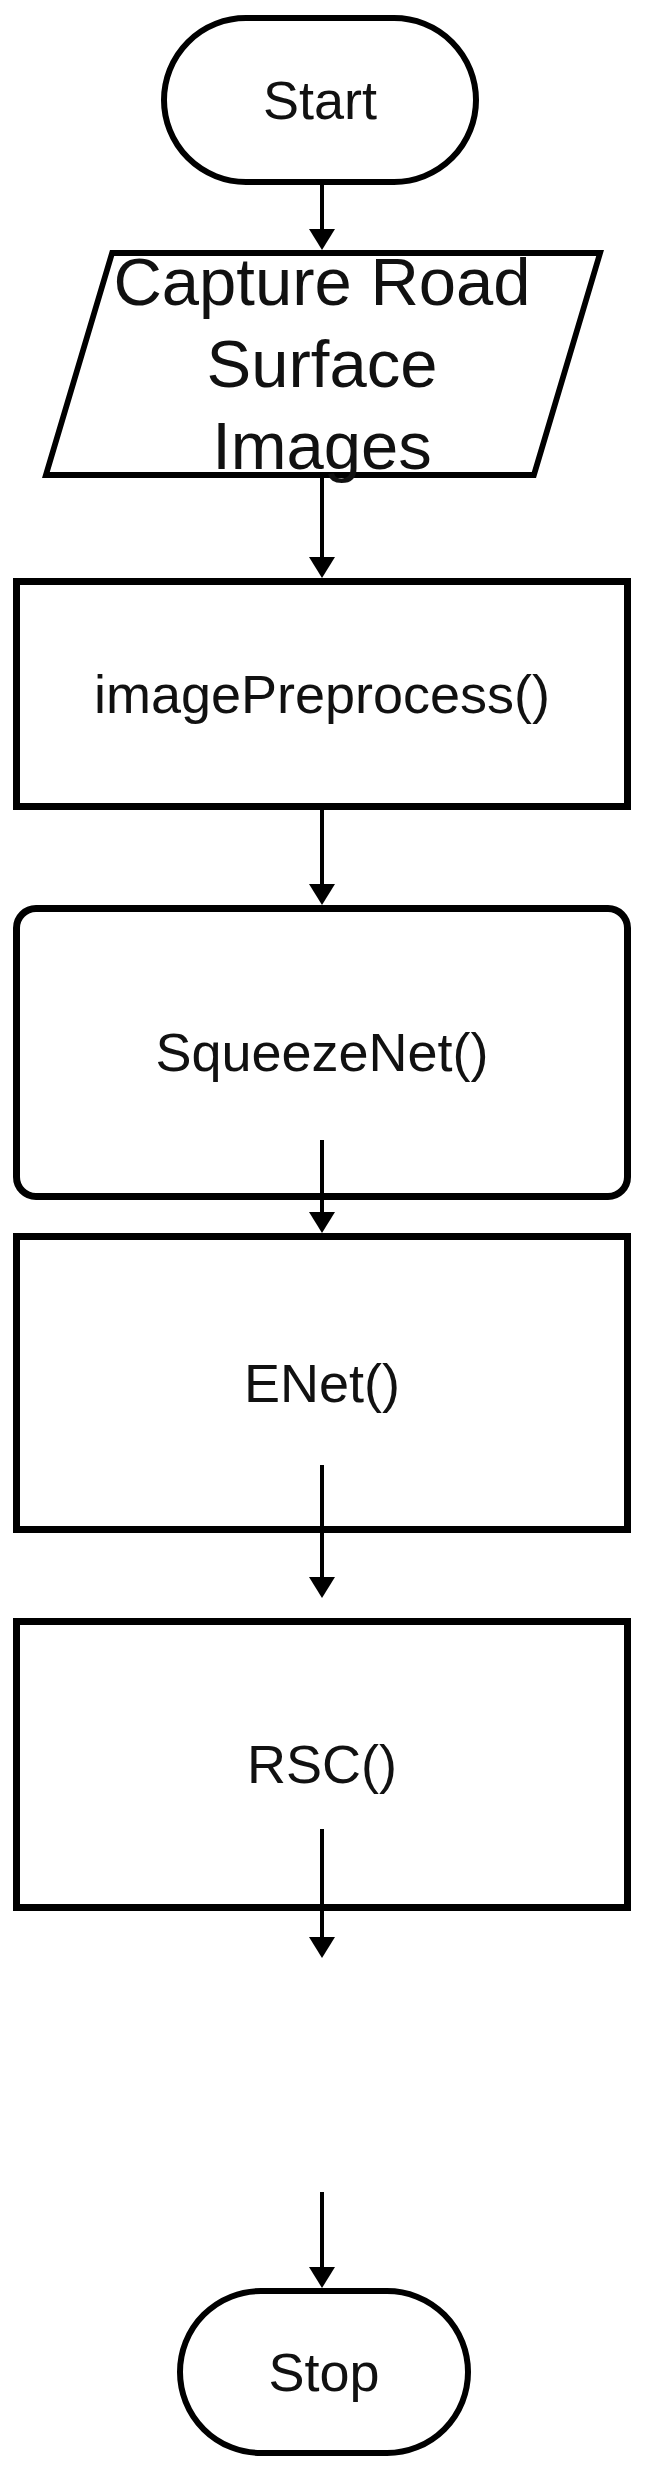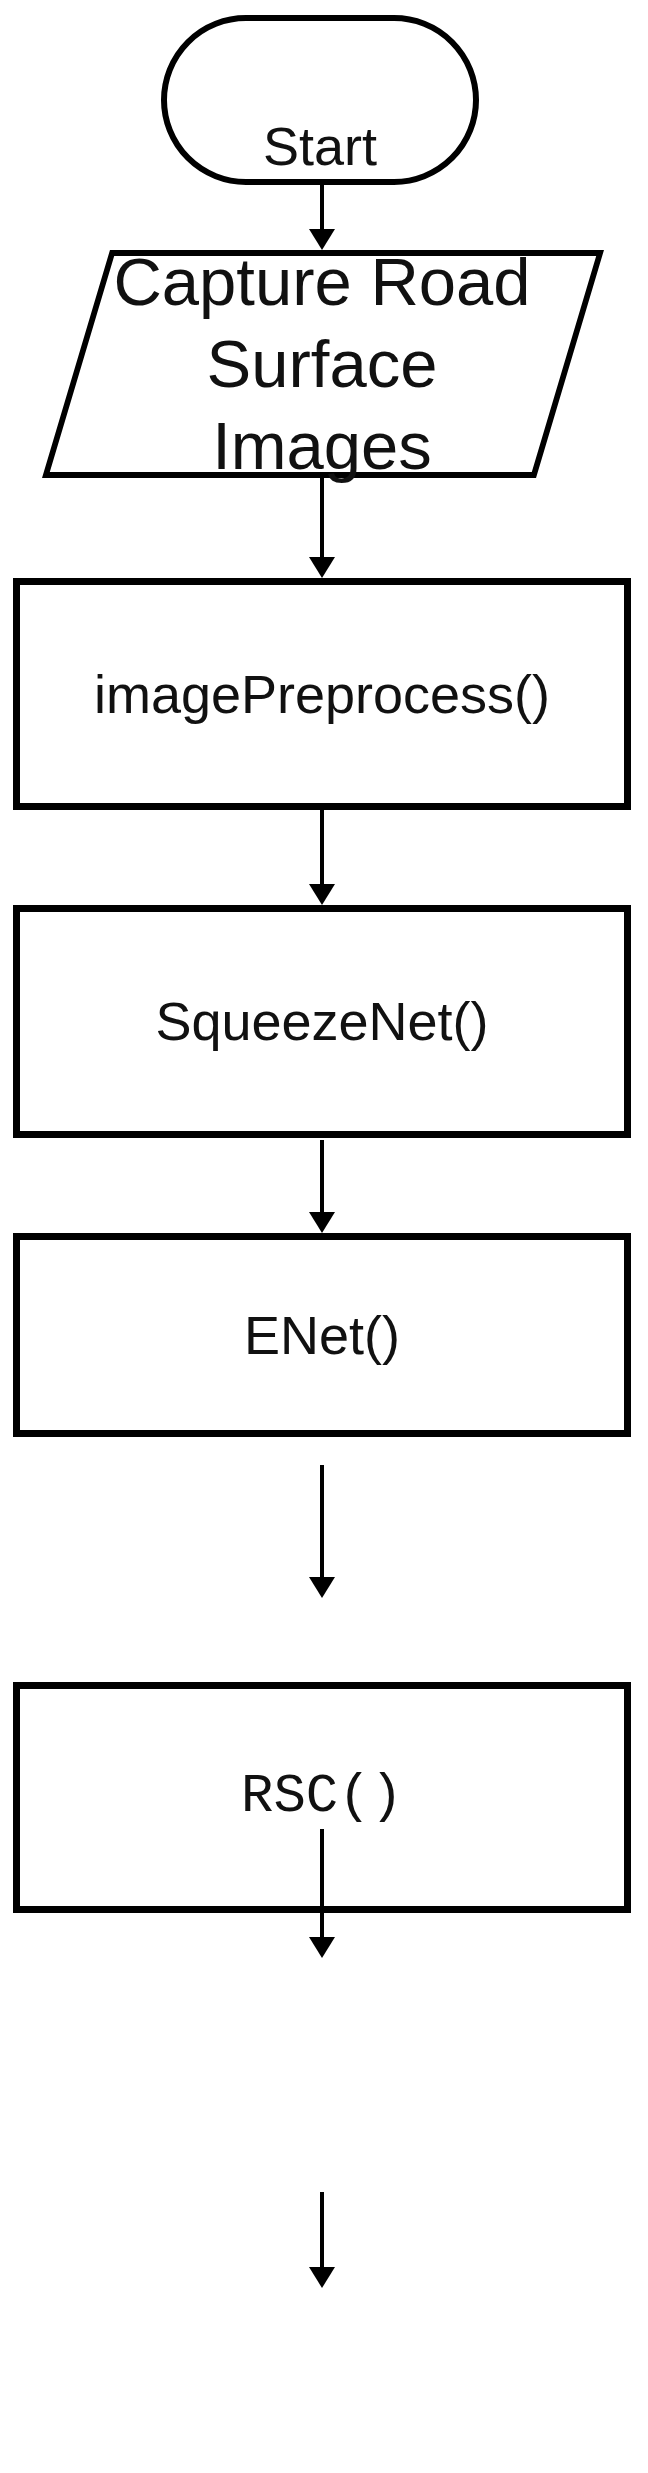--- a/index.html
+++ b/index.html
@@ -22,44 +22,44 @@
     justify-content: center;
     text-align: center;
     font-size: 54px;
     line-height: 1.2;
   }
   .terminator {
     border-width: 6px;
     border-radius: 95px;
   }
   
-  #n-start { left: 161px; top: 15px;   width: 318px; height: 170px; align-items: flex-end; }
+  #n-start { left: 161px; top: 15px;   width: 318px; height: 170px; }
   #n-stop  { left: 177px; top: 2288px; width: 294px; height: 168px; }
   
   .para-shape {
     position: absolute;
     left: 76px; top: 250px; width: 494px; height: 228px;
     box-sizing: border-box;
     background: #ffffff;
     border: 6px solid #000000;
     transform: skewX(-16.6deg);
   }
   .para-label {
     position: absolute;
     left: 102px; top: 250px; width: 440px; height: 228px;
     display: flex; align-items: center; justify-content: center;
     text-align: center;
     font-size: 67px; line-height: 1.22;
   }
   
   .process { left: 13px; width: 618px; }
   #n-preprocess { top: 578px;  height: 232px; }
-  #n-squeezenet { top: 905px;  height: 233px; }
-  #n-enet       { top: 1233px; height: 204px; }
-  #n-rsc        { top: 1682px; height: 231px; font-family: Liberation Mono, monospace; }
+  #n-squeezenet { top: 905px;  height: 295px; border-radius: 23px; }
+  #n-enet       { top: 1233px; height: 300px; }
+  #n-rsc        { top: 1618px; height: 293px; }
   #n-rwe        { top: 1958px; height: 234px; }
   
   .arrow {
     position: absolute;
     left: 302px;
     width: 40px;
     display: flex;
     flex-direction: column;
     align-items: center;
   }
@@ -137,14 +137,17 @@
     <div class="arrow-line"></div>
     <div class="arrow-head"></div>
   </div>
 
 
   <div class="arrow" id="a7">
     <div class="arrow-line"></div>
     <div class="arrow-head"></div>
   </div>
 
+  <div class="node terminator" id="n-stop">
+    <span>Stop</span>
+  </div>
 
 </div>
 
 </body></html>

